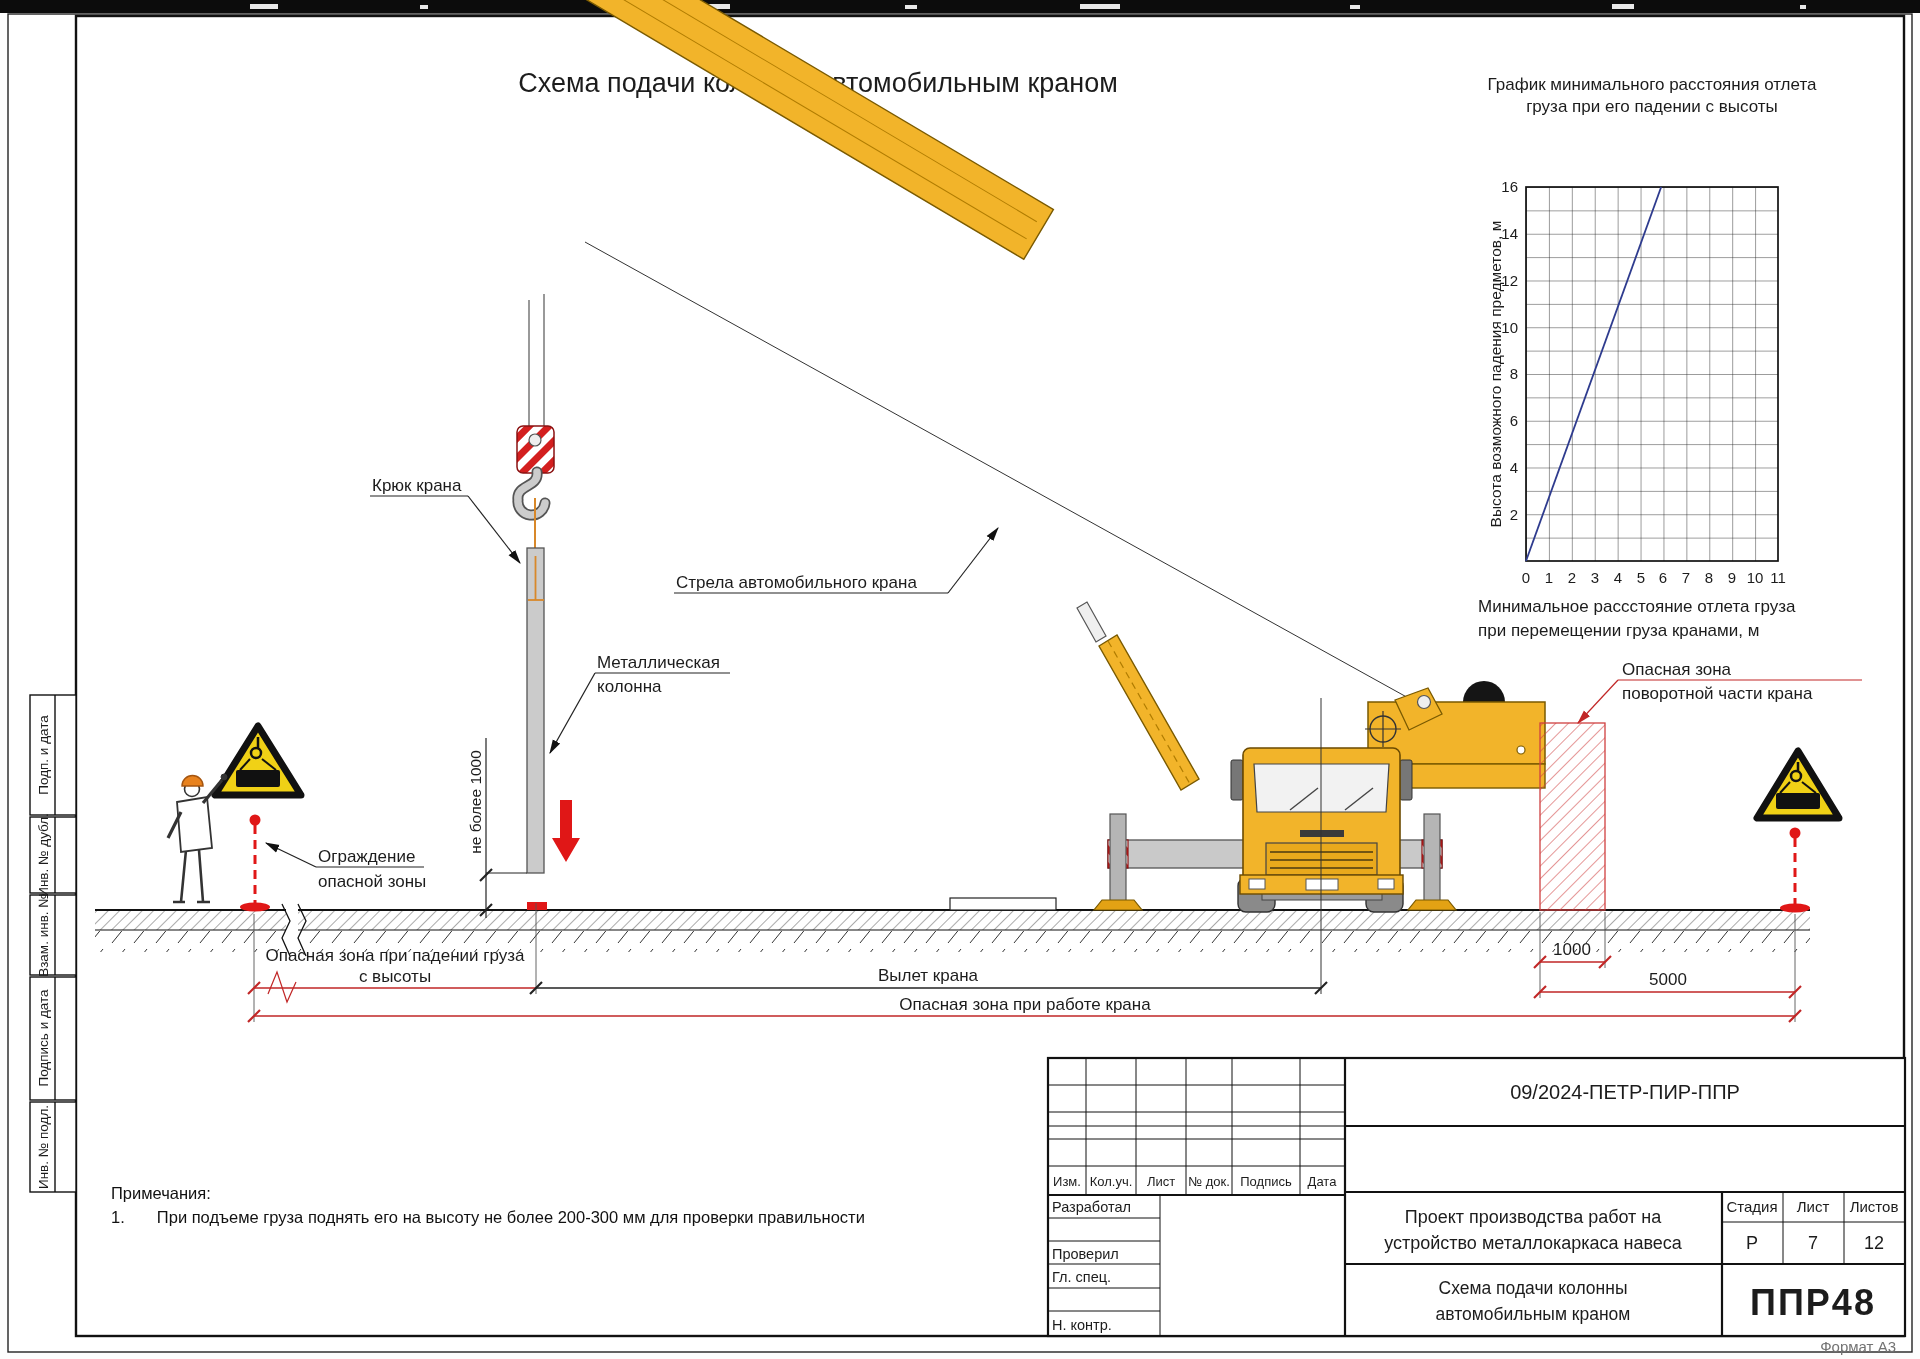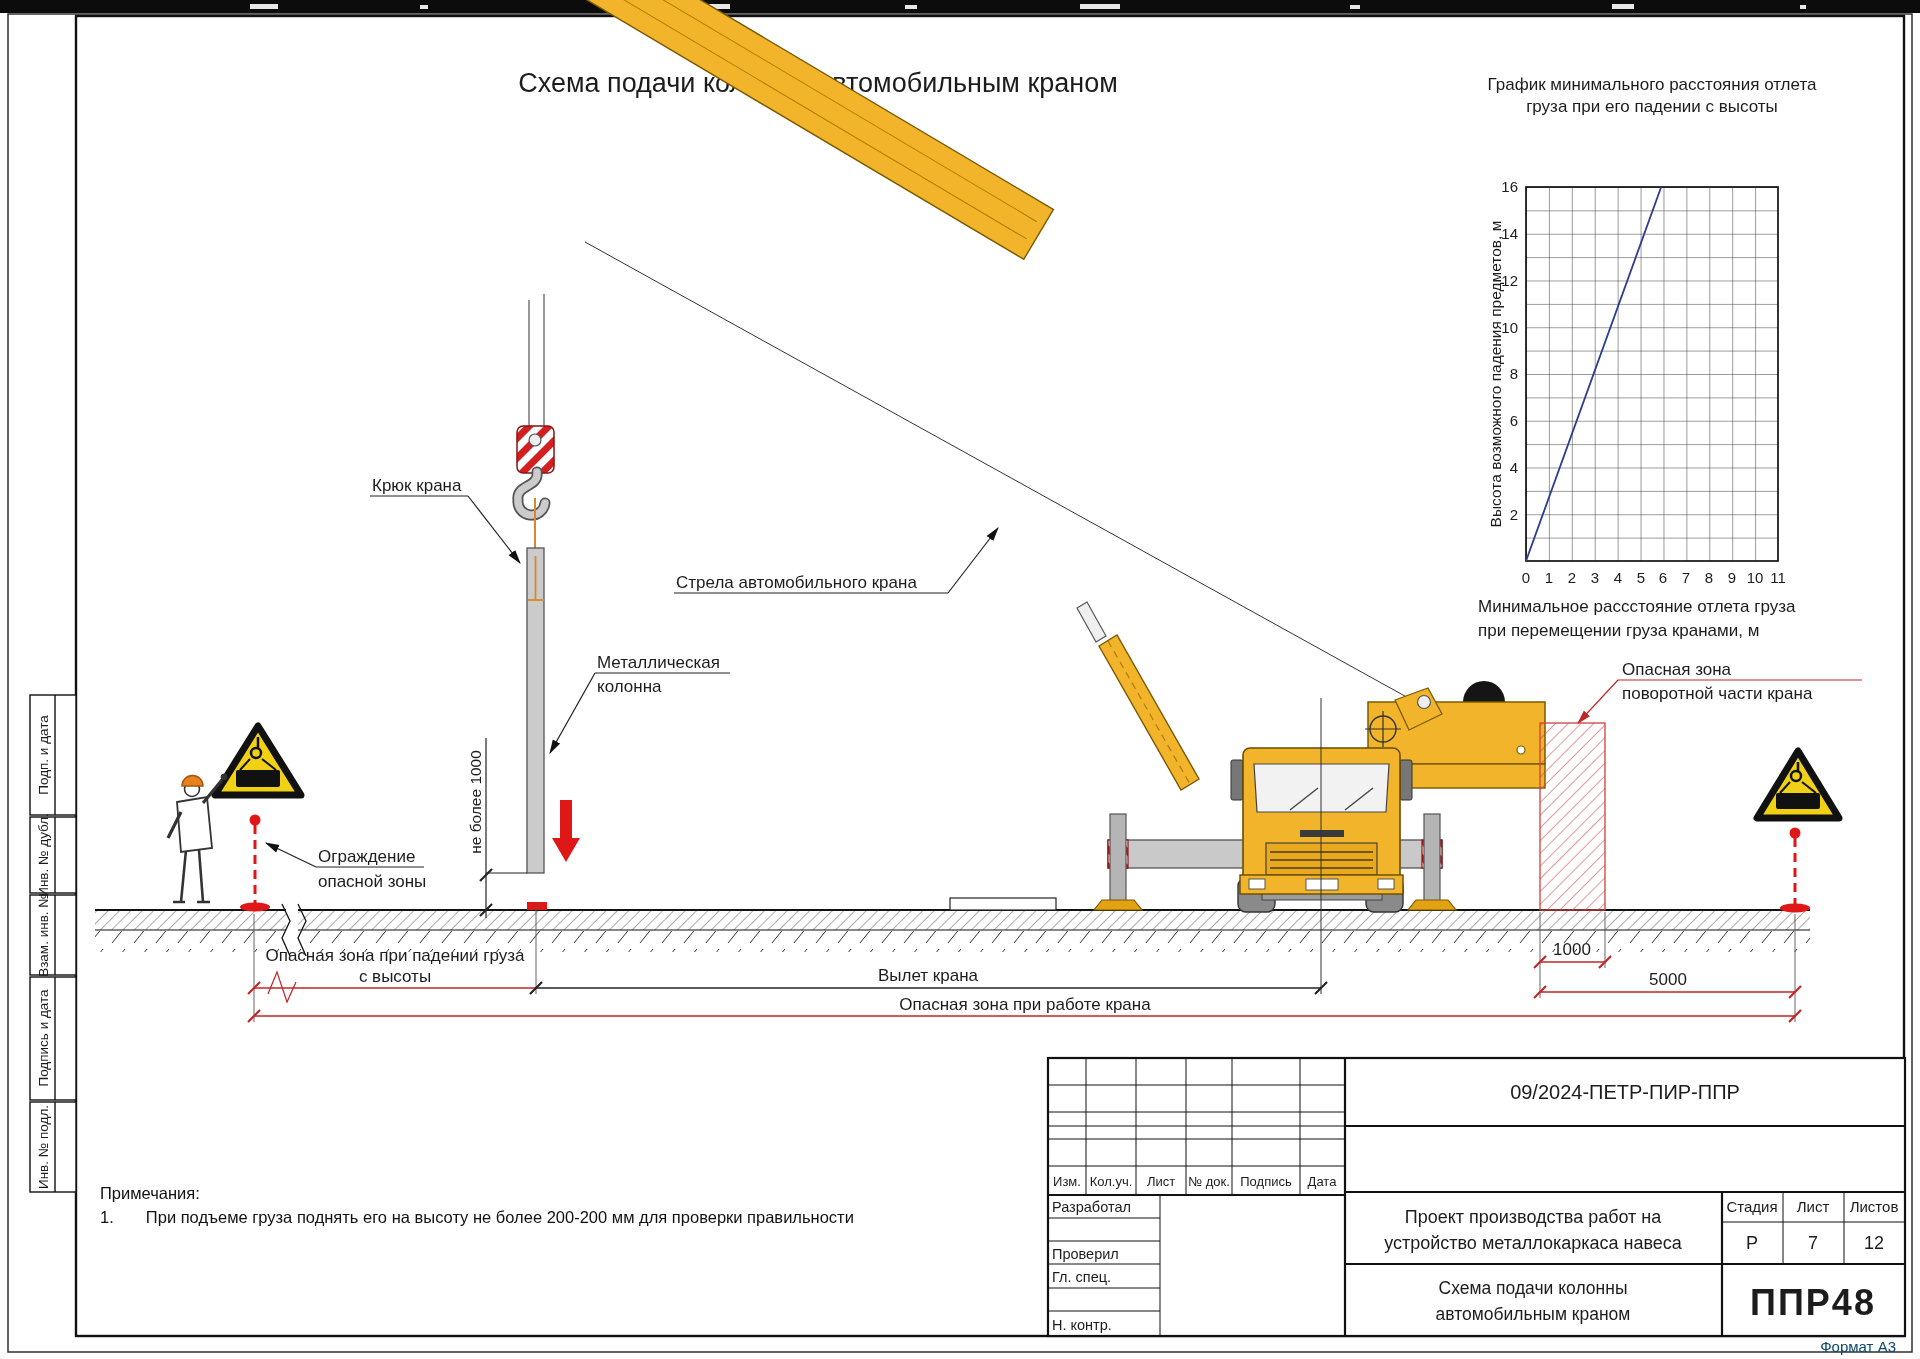--- a/index.html
+++ b/index.html
@@ -1,23 +1,23 @@
 <!DOCTYPE html>
 <html lang="ru"><head>
 <meta charset="utf-8">
 <style>
   html,body{margin:0;padding:0;background:#888;}
   .page{position:relative;width:1920px;height:1359px;background:#fdfdfd;overflow:hidden;
         font-family:"Liberation Sans",sans-serif;}
   svg{position:absolute;left:0;top:0;}
   svg text{font-family:"Liberation Sans",sans-serif;fill:#1c1c1c;}
-  .notes{position:absolute;left:100px;top:1181px;width:900px;color:#111;
+  .notes{position:absolute;left:111px;top:1181px;width:900px;color:#111;
          font-size:16.5px;line-height:24px;}
   .note-line{white-space:pre;}
-  .fmt{position:absolute;right:24px;top:1338px;font-size:15px;color:#0c4a6e;}
+  .fmt{position:absolute;right:24px;top:1338px;font-size:15px;color:#737373;}
 </style>
 </head>
 <body>
 
 <div class="page">
 <svg width="1920" height="1359" viewBox="0 0 1920 1359">
   <defs>
     <pattern id="rw" width="14" height="14" patternUnits="userSpaceOnUse" patternTransform="rotate(45)">
       <rect width="14" height="14" fill="#ffffff"></rect>
           <rect width="7" height="14" fill="#d31f1f"></rect>
@@ -384,17 +384,17 @@
     <text x="1813" y="1249" text-anchor="middle" font-size="18">7</text>
     <text x="1874" y="1249" text-anchor="middle" font-size="18">12</text>
     <text x="1533" y="1294" text-anchor="middle" font-size="17.5">Схема подачи колонны</text>
     <text x="1533" y="1320" text-anchor="middle" font-size="17.5">автомобильным краном</text>
     <text x="1813" y="1315" text-anchor="middle" font-size="36" font-weight="bold" fill="#2ba14a" letter-spacing="2">ППР48</text>
   </g>
 </svg>
 
 <div class="notes">
   <div class="note-line">Примечания:</div>
-  <div class="note-line">1.       При подъеме груза поднять его на высоту не более 200-200 мм для проверки правильности</div>
+  <div class="note-line">1.       При подъеме груза поднять его на высоту не более 200-300 мм для проверки правильности</div>
 </div>
 
 <div class="fmt">Формат А3</div>
 </div>
 
 </body></html>

